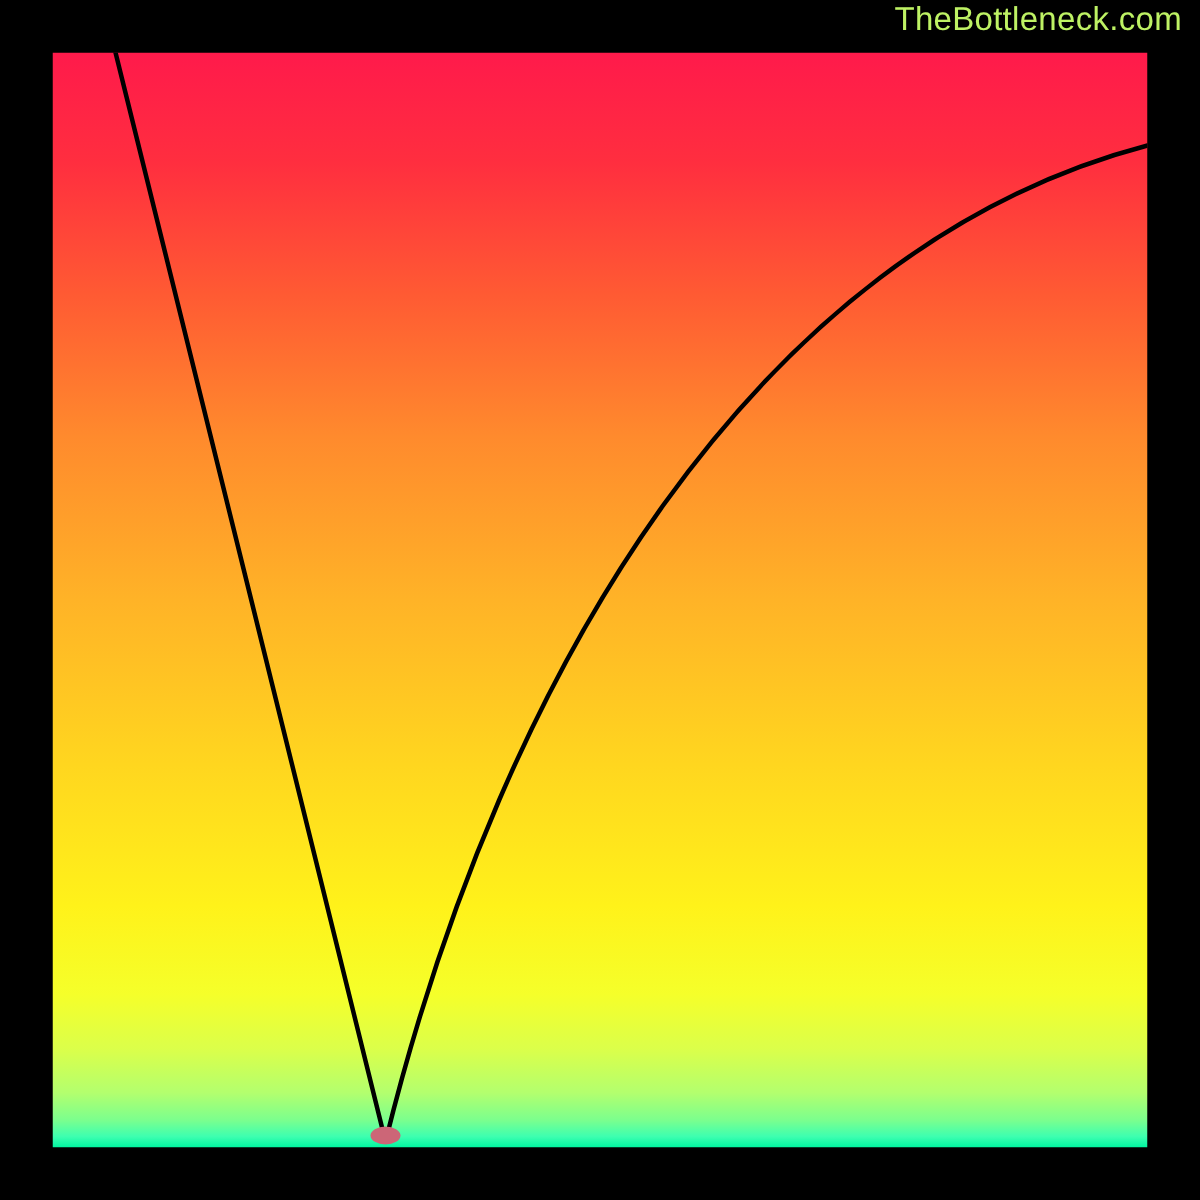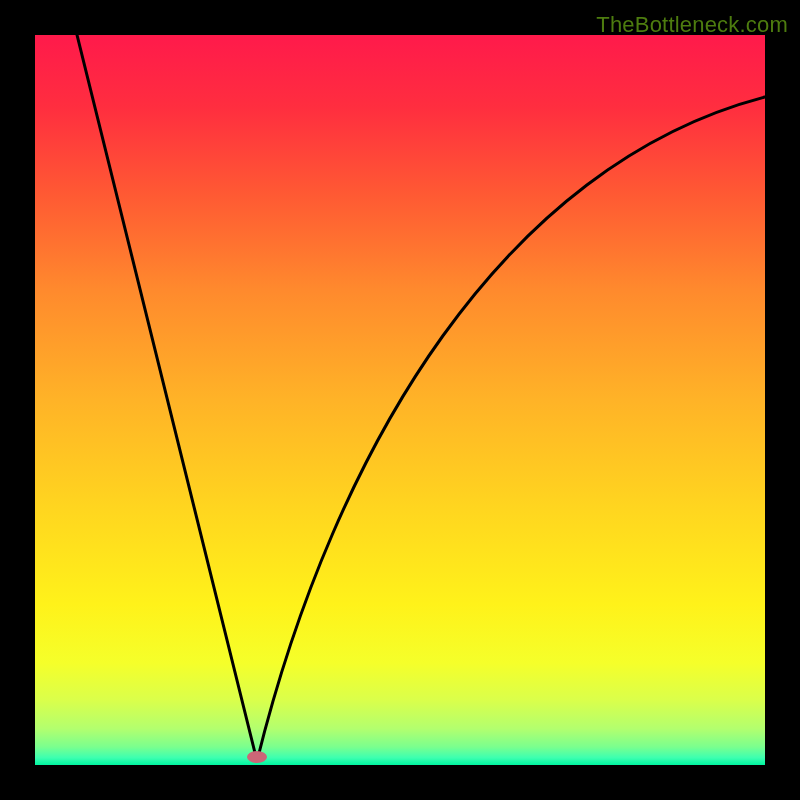--- a/index.html
+++ b/index.html
@@ -12,23 +12,23 @@
     font-family: Arial, Helvetica, sans-serif;
   }
   .frame {
     width: 800px;
     height: 800px;
     background: #000;
     position: relative;
   }
   .watermark {
     position: absolute;
-    top: 12px;
+    top: 0;
     right: 12px;
-    color: #4d7c0f;
+    color: #bef264;
     font-size: 22px;
     font-weight: 400;
     letter-spacing: 0.2px;
     z-index: 10;
   }
   .plot-area {
     position: absolute;
     left: 35px;
     top: 35px;
     width: 730px;

